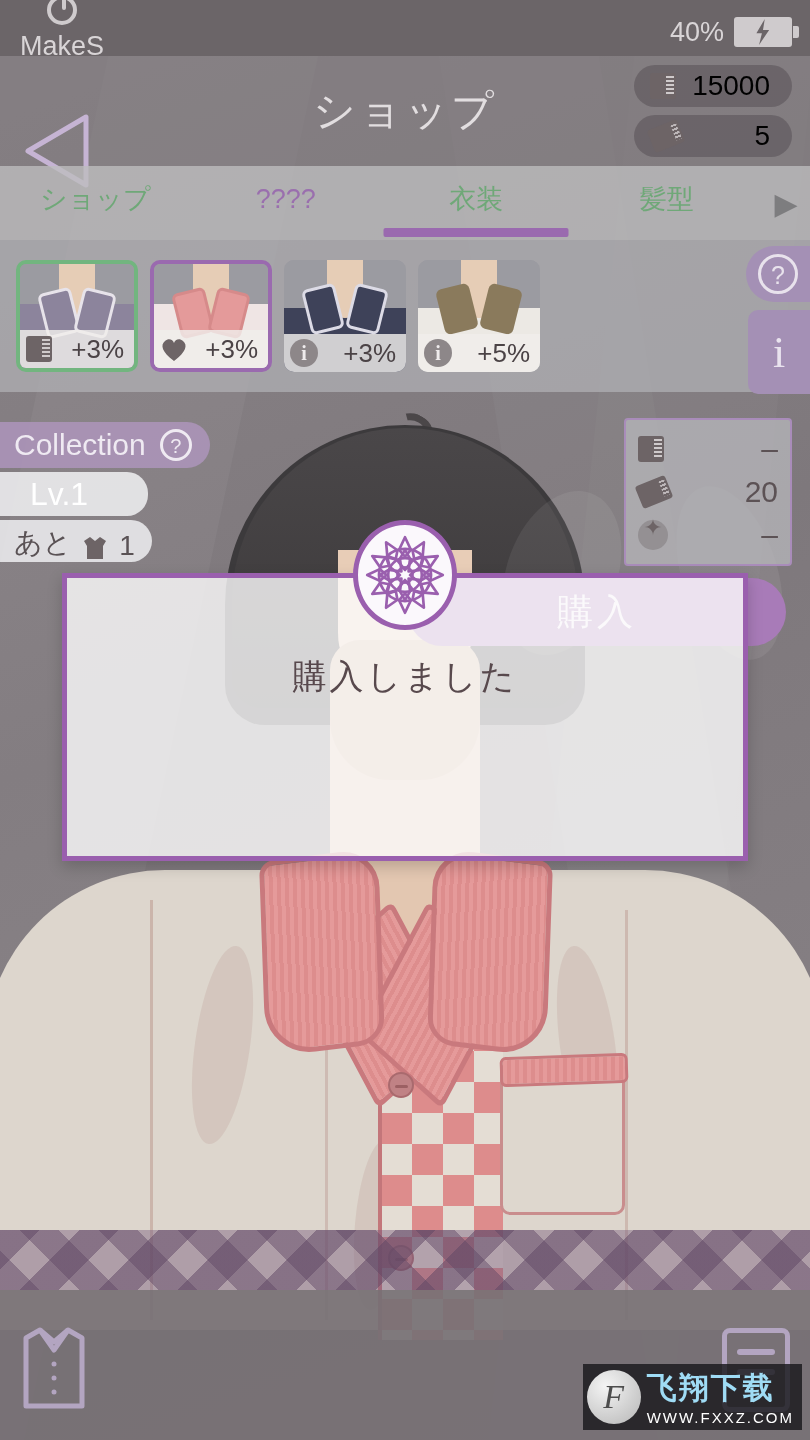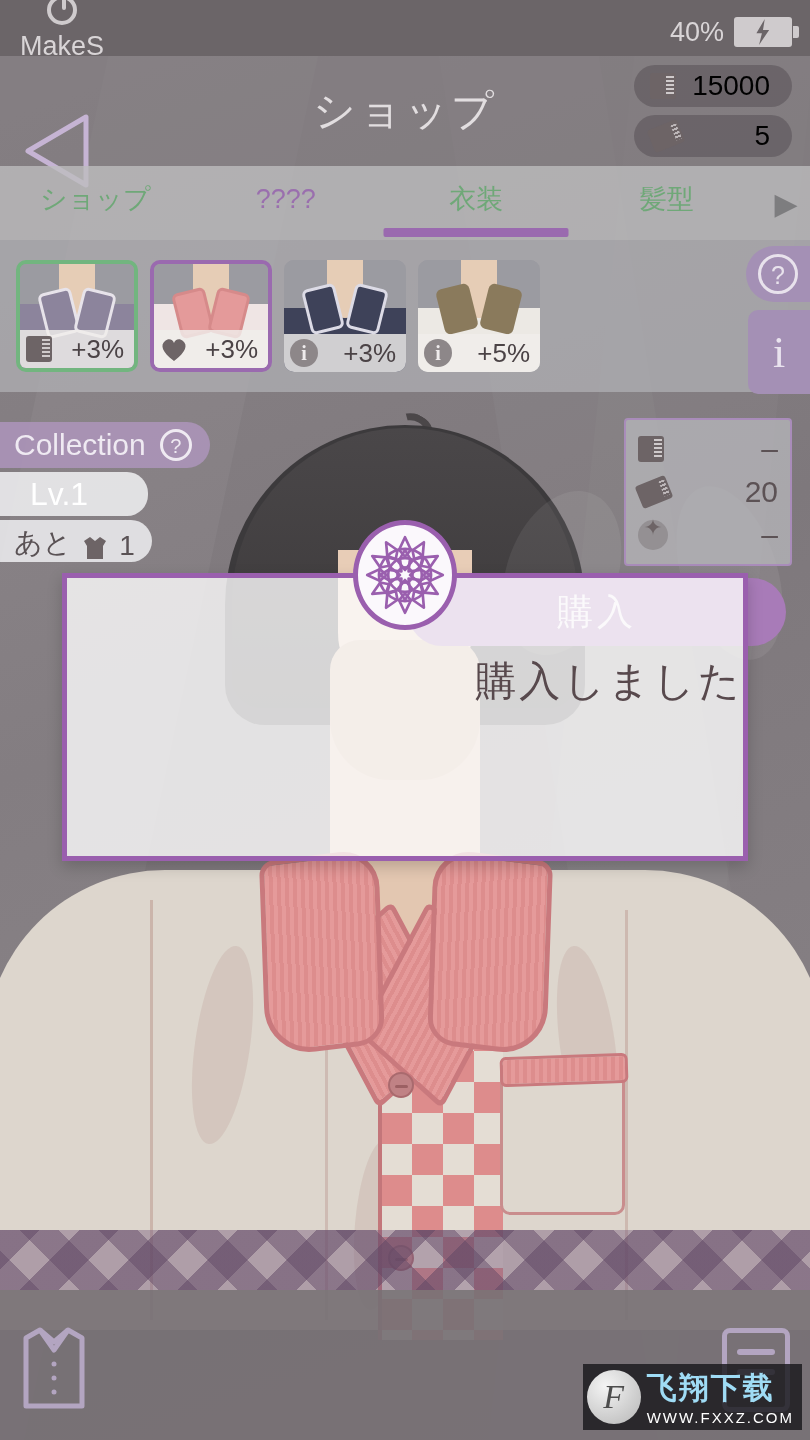--- a/index.html
+++ b/index.html
@@ -352,22 +352,22 @@
     border: 5px solid #9a5fae;
     box-shadow: 0 6px 14px rgba(0,0,0,0.18);
   }
   .dialog-badge {
     position: absolute; left: 50%; transform: translateX(-50%);
     top: -58px; width: 104px; height: 110px; border-radius: 50%;
     background: #fbf8fc; border: 5px solid #9a5fae;
     display: flex; align-items: center; justify-content: center;
   }
   .dialog-text {
-    position: absolute; left: 0; right: 0; top: 76px; text-align: right;
-    color: #58494d; font-size: 41px; letter-spacing: 3px;
+    position: absolute; left: 0; right: 0; top: 76px; text-align: center;
+    color: #58494d; font-size: 34px; letter-spacing: 3px;
   }
   .ok-btn {
     position: absolute; left: 50%; transform: translateX(-50%);
     top: 176px; width: 490px; height: 62px; border-radius: 31px;
     background: #a76ab5; border: 5px solid rgba(255,255,255,0.85);
     display: flex; align-items: center; justify-content: center;
     color: #fbf7fc; font-size: 36px; letter-spacing: 2px;
   }
 
   

